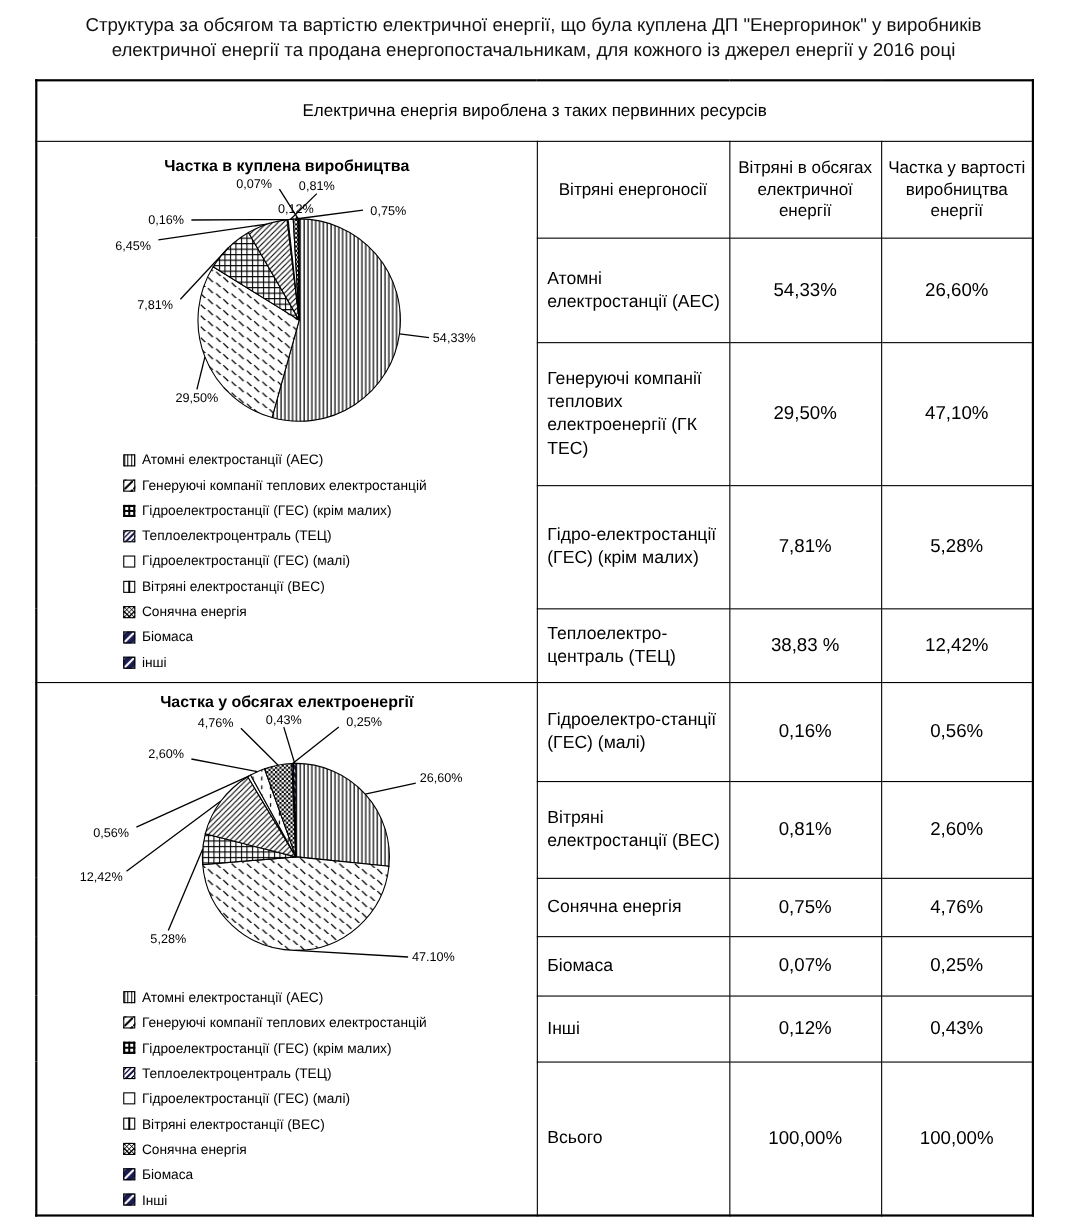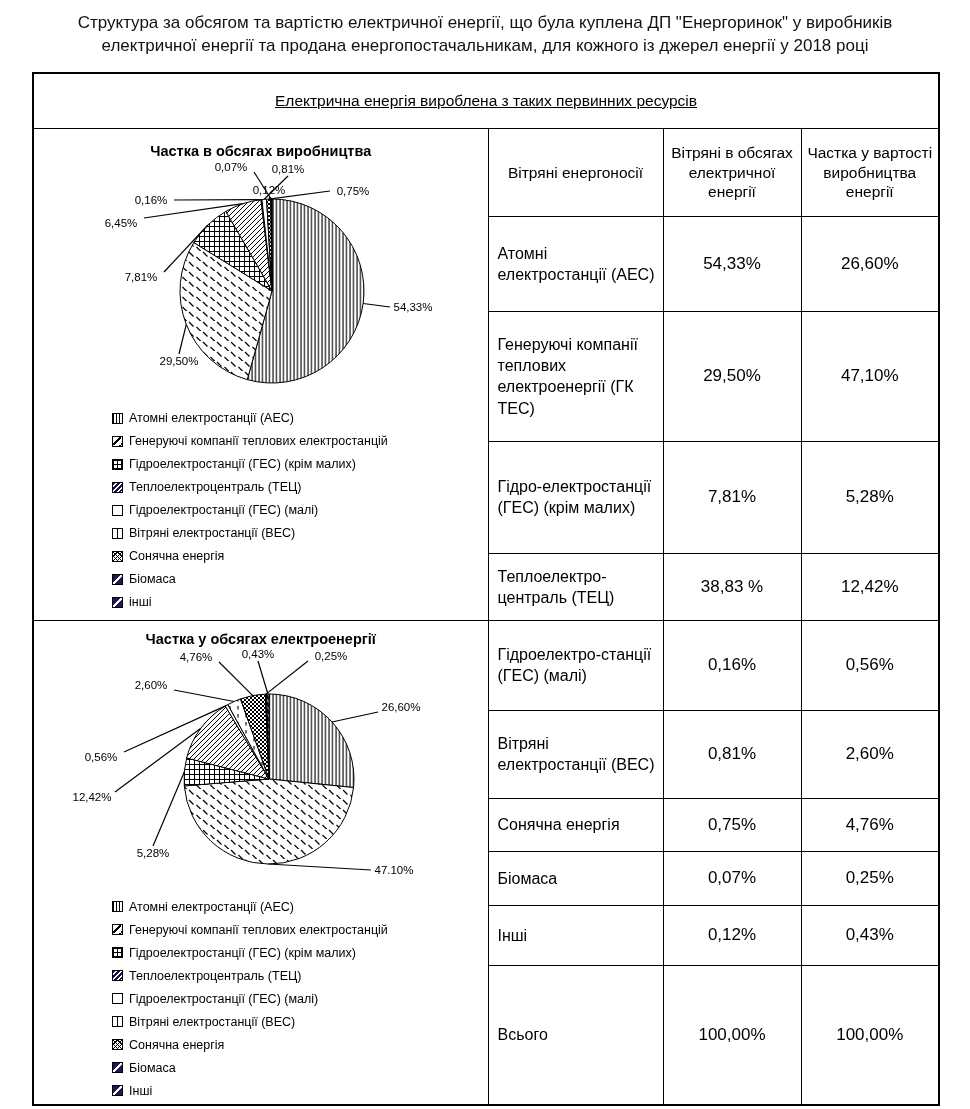--- a/index.html
+++ b/index.html
@@ -11,21 +11,21 @@
   .doc-title {
     padding: 12px 52px 0 52px; text-align: center;
     font-size: 17px; line-height: 1.35; color:#111;
   }
   table.main {
     border-collapse: collapse; table-layout: fixed;
     margin: 14px 0 0 32px; width: 906px;
     border: 2px solid #000;
   }
   table.main td { border: 1px solid #000; vertical-align: middle; }
-  td.band { height: 34px; text-align: center; font-size: 15.5px; padding: 18px; text-decoration: underline; }
+  td.band { height: 34px; text-align: center; font-size: 15.5px; padding: 18px; }
   td.hdr  { text-align: center; font-size: 15.5px; line-height: 1.25; padding: 4px; }
   td.name { font-size: 16px; line-height: 1.33; padding: 6px 6px 6px 9px; }
   td.val  { font-size: 17px; text-align: center; padding: 2px; }
   td.chart-cell { vertical-align: top; padding: 0; }
 
   tr.rh-hdr { height: 88px; }
   tr.r0 { height: 95px; }  tr.r1 { height: 130px; } tr.r2 { height: 112px; }
   tr.r3 { height: 67px; }  tr.r4 { height: 90px; }  tr.r5 { height: 88px; }
   tr.r6 { height: 53px; }  tr.r7 { height: 54px; }  tr.r8 { height: 60px; }
   tr.r9 { height: 140px; }
@@ -88,37 +88,37 @@
     </pattern>
     <pattern id="p-dark" width="7" height="7" patternUnits="userSpaceOnUse">
       <rect width="7" height="7" fill="#1c1c52"></rect>
       <path d="M0 0 L7 7 M-3.5 3.5 L3.5 10.5 M3.5 -3.5 L10.5 3.5" stroke="#fff" stroke-width="1.4"></path>
     </pattern>
   </defs>
 </svg>
 
 <div class="page">
 
-  <div class="doc-title">Структура за обсягом та вартістю електричної енергії, що була куплена ДП "Енергоринок" у виробників електричної енергії та продана енергопостачальникам, для кожного із джерел енергії у 2018 році</div>
+  <div class="doc-title">Структура за обсягом та вартістю електричної енергії, що була куплена ДП "Енергоринок" у виробників електричної енергії та продана енергопостачальникам, для кожного із джерел енергії у 2016 році</div>
 
   <table class="main">
     <colgroup>
       <col style="width:455px">
         <col style="width:175px">
         <col style="width:138px">
         <col style="width:138px">
     </colgroup>
     <tbody>
         <tr>
       <td class="band" colspan="4">Електрична енергія вироблена з таких первинних ресурсів</td>
     </tr>
     <tr class="rh-hdr">
       <td class="chart-cell" rowspan="5">
         <div class="chart">
-          <div class="chart-title">Частка в обсягах виробництва</div>
+          <div class="chart-title">Частка в куплена виробництва</div>
           <svg id="pie1" class="pie-svg" width="452" height="238">
                 <path d="M 238 130 L 238.00 38.00 A 92 92 0 1 1 213.28 218.62 Z" fill="url(#p-vert)" stroke="#000" stroke-width="1"></path>
                 <line x1="356" y1="146" x2="329.2" y2="142.5" stroke="#000" stroke-width="1.2"></line>
                 <path d="M 238 130 L 213.28 218.62 A 92 92 0 0 1 159.80 81.54 Z" fill="url(#p-dash)" stroke="#000" stroke-width="1"></path>
                 <line x1="145" y1="193" x2="152.3" y2="163.4" stroke="#000" stroke-width="1.2"></line>
                 <path d="M 238 130 L 159.80 81.54 A 92 92 0 0 1 191.87 50.40 Z" fill="url(#p-grid)" stroke="#000" stroke-width="1"></path>
                 <line x1="130" y1="111" x2="173.9" y2="64.0" stroke="#000" stroke-width="1.2"></line>
                 <path d="M 238 130 L 191.87 50.40 A 92 92 0 0 1 226.99 38.66 Z" fill="url(#p-diag)" stroke="#000" stroke-width="1"></path>
                 <line x1="110" y1="57" x2="208.8" y2="42.7" stroke="#000" stroke-width="1.2"></line>
                 <path d="M 238 130 L 226.99 38.66 A 92 92 0 0 1 227.90 38.56 Z" fill="#ffffff" stroke="#000" stroke-width="1"></path>

